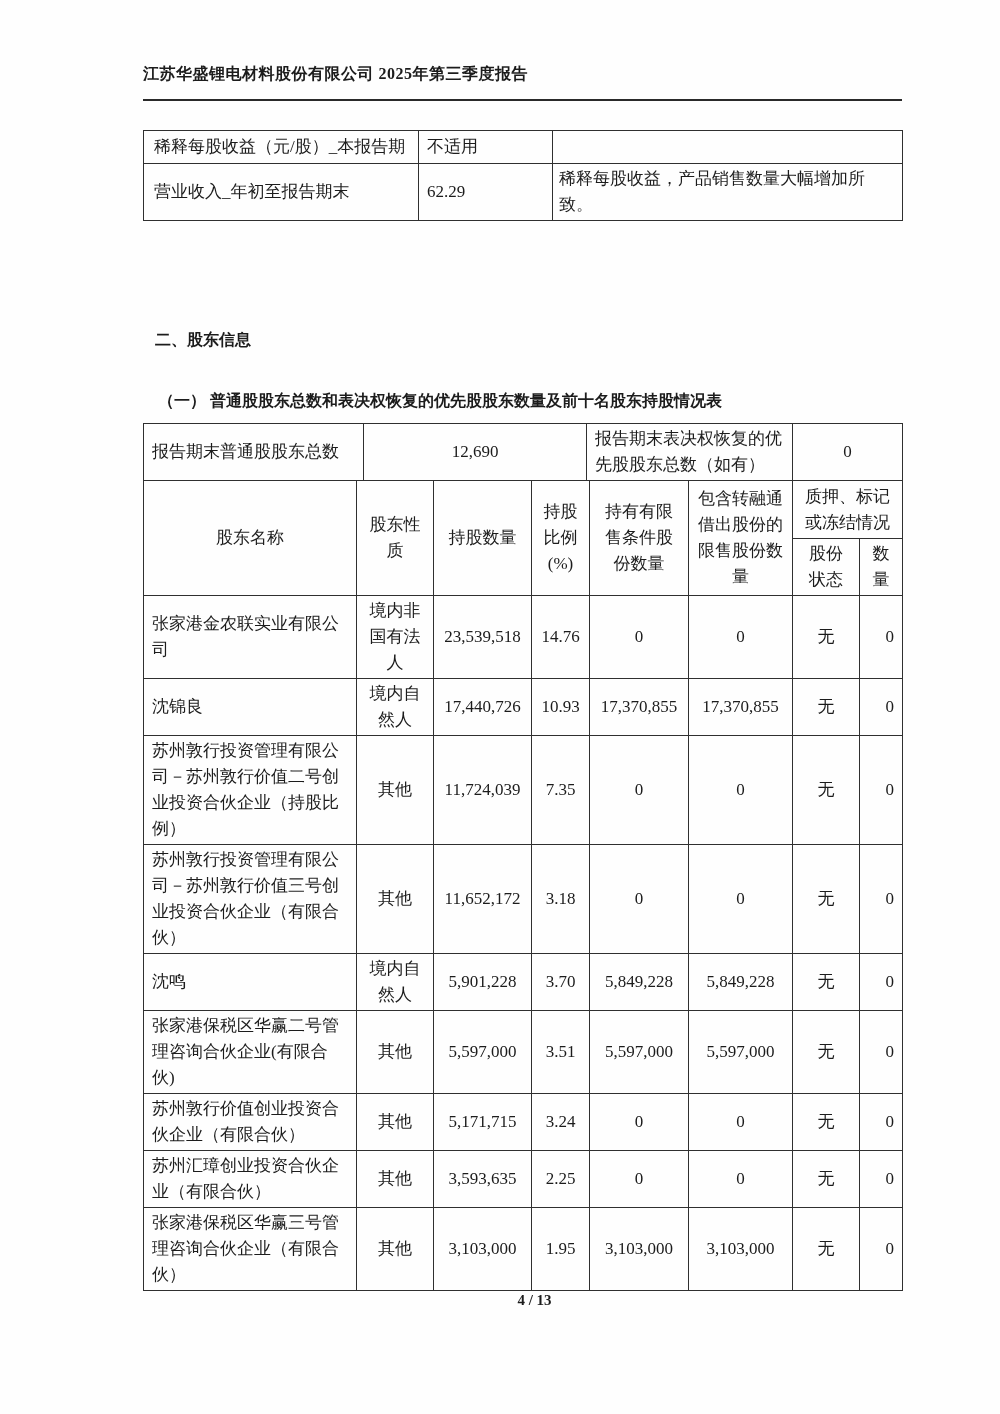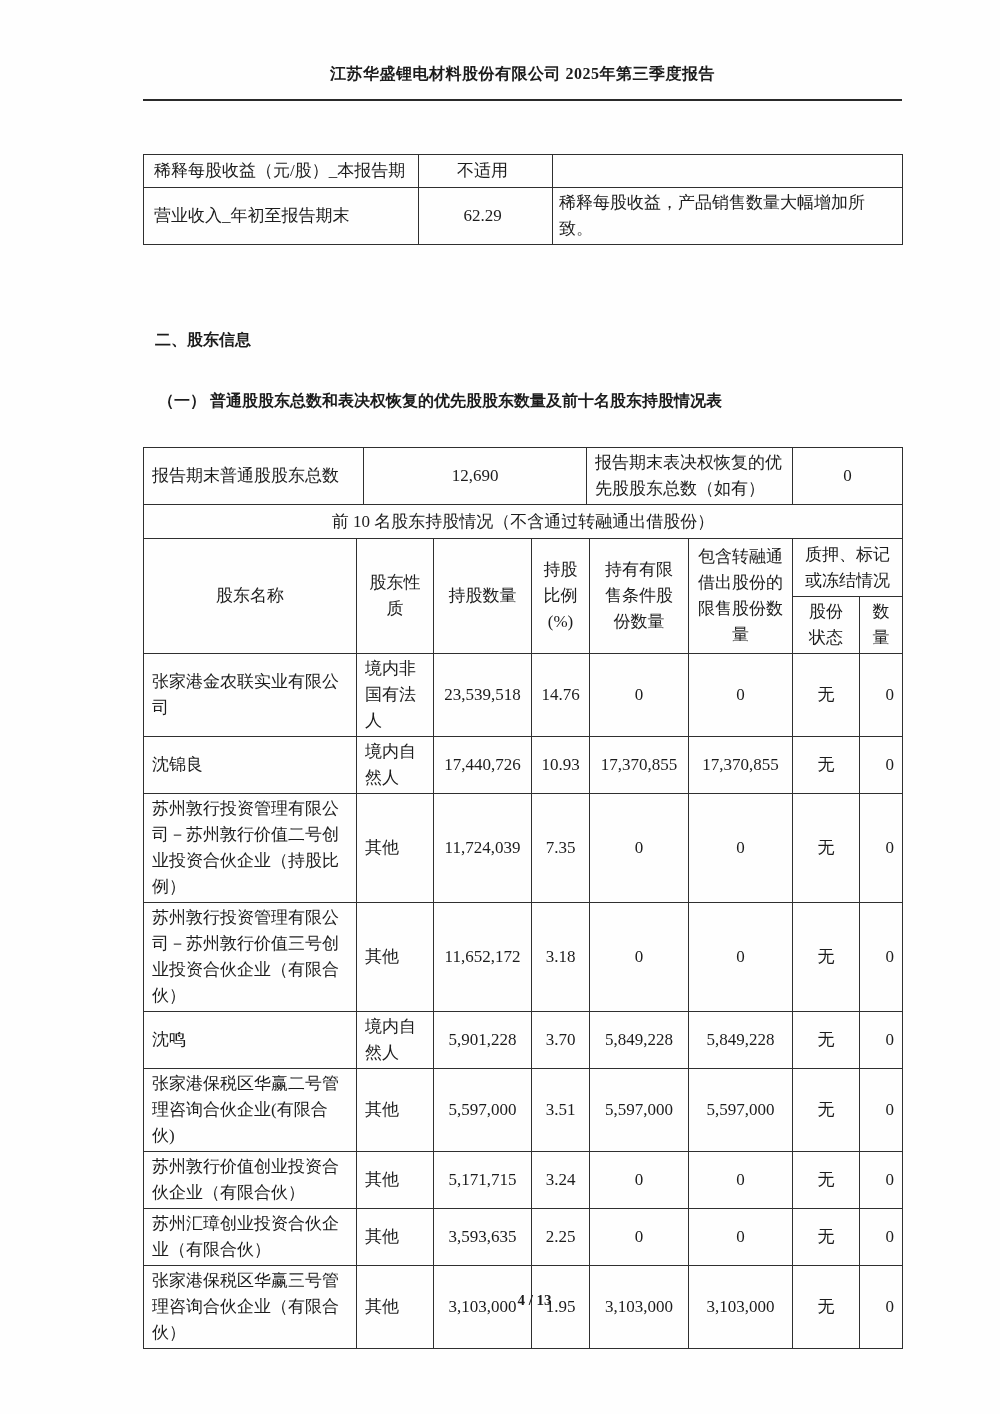--- a/index.html
+++ b/index.html
@@ -4,49 +4,49 @@
 <style>
   html,body { margin:0; padding:0; background:#ffffff; }
   .page {
     position:relative; width:1000px; height:1414px; background:#fefefe;
     font-family:"Liberation Serif","DejaVu Serif",serif;
     color:#1c1c1c; overflow:hidden;
   }
 
   .doc-title {
     position:absolute; top:64px; left:143px; width:759px;
-    text-align:center; font-weight:bold; font-size:16px; letter-spacing:0.5px;
+    text-align:left; font-weight:bold; font-size:16px; letter-spacing:0.5px;
   }
   .header-rule {
     position:absolute; top:99px; left:143px; width:759px;
     border-top:2px solid #2a2a2a; height:0;
   }
 
-  table.tbl { border-collapse:collapse; table-layout:fixed; width:759px;margin-top:24px; }
+  table.tbl { border-collapse:collapse; table-layout:fixed; width:759px; }
   table.tbl td, table.tbl th {
     border:1px solid #2f2f2f; font-size:17px; font-weight:normal;
     line-height:26px; vertical-align:middle; overflow:hidden;
     padding:2px 8px; word-break:break-all;
   }
   .indicators { position:absolute; top:130px; left:143px; }
   .indicators td.lbl { text-align:left; padding-left:10px; padding-right:12px; }
-  .indicators td.val { text-align:center; padding-right:14px; }
+  .indicators td.val { text-align:left; padding-right:14px; }
   .indicators td.note { text-align:left; padding:2px 6px; }
 
   .sec-title { position:absolute; left:155px; top:330px; font-weight:bold; font-size:16px;text-align:center; }
   .sec-subtitle { position:absolute; left:158px; top:371px; font-weight:bold; font-size:16px;margin-top:20px; }
   .unit-line { position:absolute; left:143px; width:759px; top:397px; text-align:right; font-size:16px; }
 
   .sh-wrap { position:absolute; top:423px; left:143px; width:759px; }
   .sh-wrap table.main { margin-top:-1px; }
 
   td.c, th.c { text-align:center; }
   td.r { text-align:center; padding-right:13px; }
   td.l { text-align:left; padding-left:10px; padding-right:14px; }
-  td.nat { padding:2px 12px;margin-left:32px; }
+  td.nat { text-align:center; padding:2px 12px;margin-left:32px; }
   td.qty { text-align:right; padding-right:9px; }
   th.pad14 { padding:2px 14px; }
   th.pad4 { padding:2px 4px; }
   th.pad2 { padding:2px 2px; }
   .subhead-cell { text-align:center; }
 
   .page-num {
     position:absolute; top:1292px; left:143px; width:759px;
     text-align:center; font-weight:bold; font-size:15px;padding-left:12px;
   }
@@ -90,23 +90,20 @@
           <col style="width:223px">
           <col style="width:206px">
           <col style="width:110px">
         </colgroup>
       <tbody>
           <tr style="height:50px">
         <td class="l">报告期末普通股股东总数</td>
         <td class="r">12,690</td>
         <td class="l">报告期末表决权恢复的优先股股东总数（如有）</td>
         <td class="r">0</td>
-      </tr>
-      <tr style="height:34px">
-        <td class="subhead-cell" colspan="4">前 10 名股东持股情况（不含通过转融通出借股份）</td>
       </tr>
     </tbody>
       </table>
 
     <table class="tbl main">
       <colgroup>
         <col style="width:213px">
           <col style="width:77px">
           <col style="width:98px">
           <col style="width:58px">

